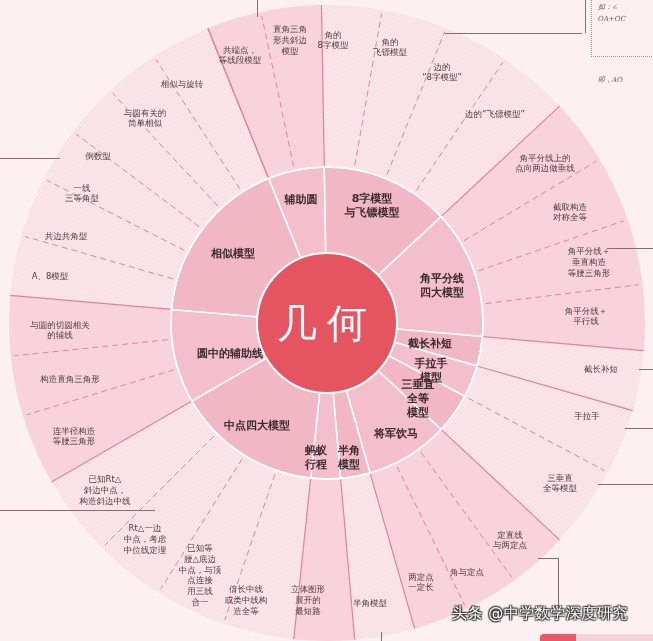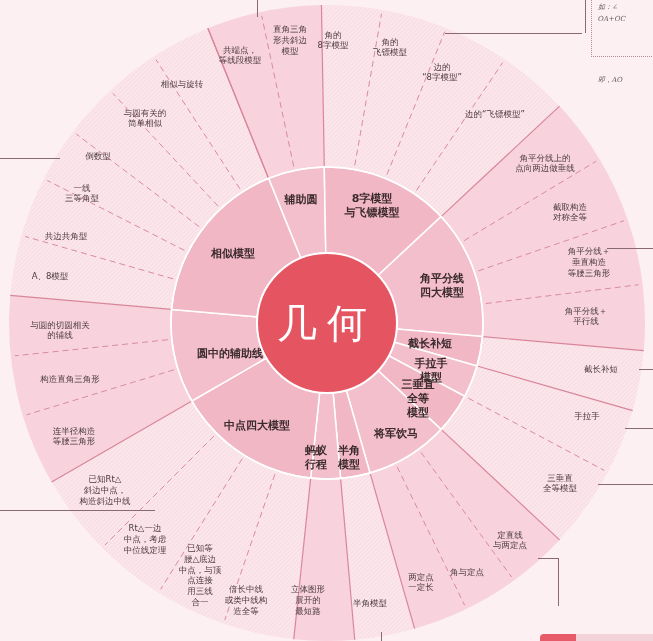--- a/index.html
+++ b/index.html
@@ -154,16 +154,17 @@
       <div class="connector" style="left: 538px; top: 558px; width: 20px; height: 1px;"></div>
       <div class="connector" style="left: 558px; top: 558px; width: 1px; height: 48px;"></div>
       <div class="connector" style="left: 381px; top: 632px; width: 1px; height: 9px;"></div>
     </div>
 
   <div class="note-box"></div>
   <div class="note-line" style="top:2px;">如：∠</div>
   <div class="note-line" style="top:15px;">OA+OC</div>
   <div class="note-line" style="top:28px;margin-top:47px;">即，AO</div>
 
+  <div class="watermark">头条 @中学数学深度研究</div>
   <div class="corner-tag">
       <div class="red"></div>
     </div>
 </div>
 
 </body></html>

